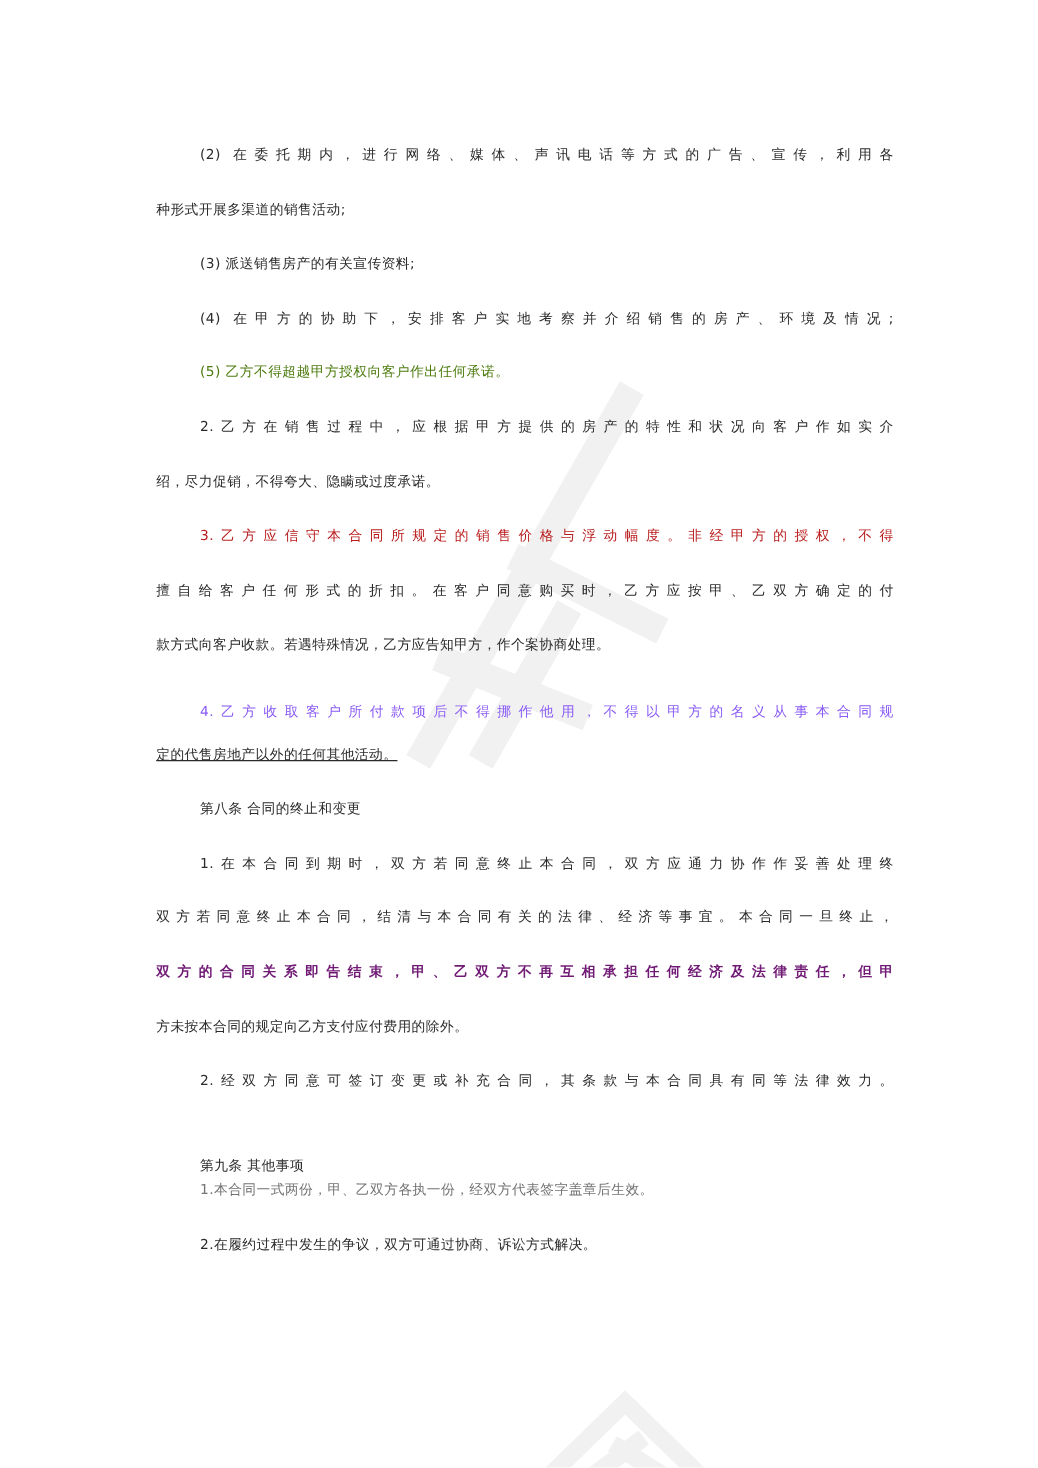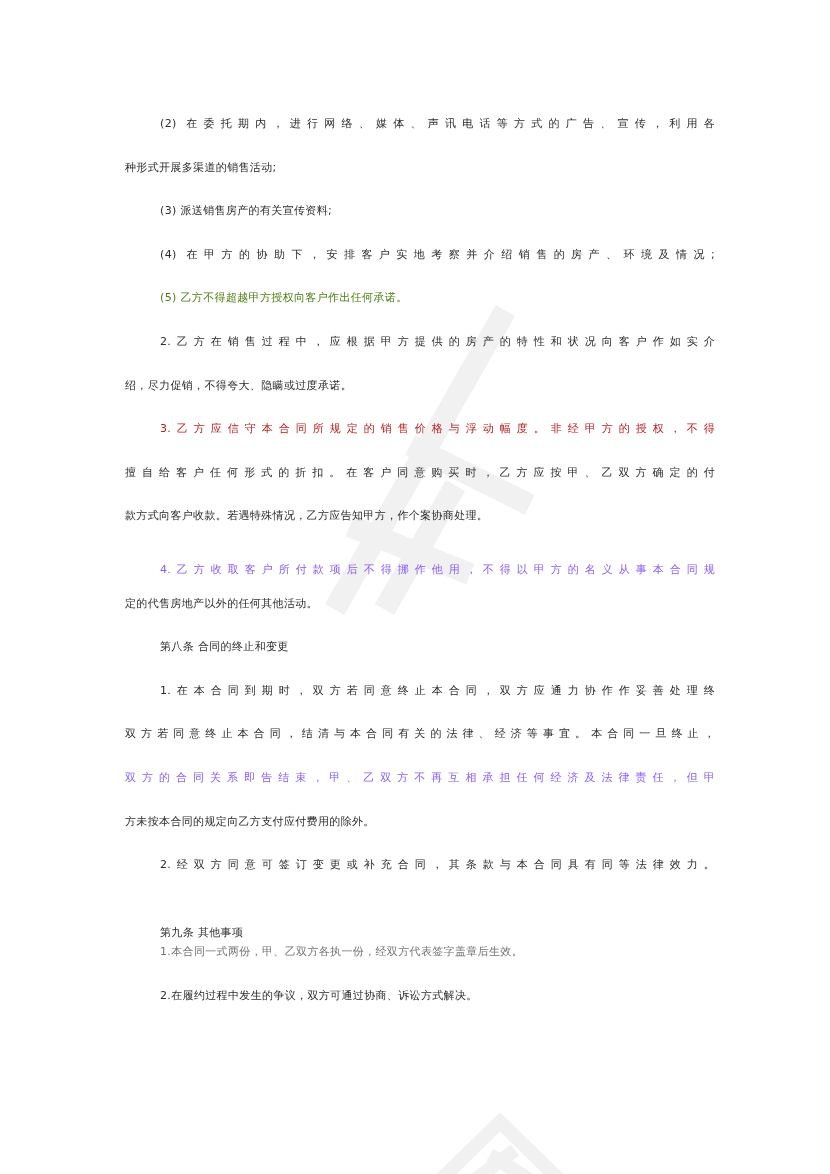--- a/index.html
+++ b/index.html
@@ -41,24 +41,24 @@
     <div class="line" style="top: 157.6px; color: rgb(43, 43, 43);">种形式开展多渠道的销售活动;</div>
     <div class="line indent" style="top: 201.2px; color: rgb(43, 43, 43);">(3) 派送销售房产的有关宣传资料;</div>
     <div class="line indent justify" style="top: 244.8px; color: rgb(43, 43, 43);">(4) 在甲方的协助下，安排客户实地考察并介绍销售的房产、环境及情况;</div>
     <div class="line indent" style="top: 288.4px; color: #4d7c0f;">(5) 乙方不得超越甲方授权向客户作出任何承诺。</div>
     <div class="line indent justify" style="top: 332px; color: rgb(43, 43, 43);">2.乙方在销售过程中，应根据甲方提供的房产的特性和状况向客户作如实介</div>
     <div class="line" style="top: 375.6px; color: rgb(43, 43, 43);">绍，尽力促销，不得夸大、隐瞒或过度承诺。</div>
     <div class="line indent justify" style="top: 419.2px; color: #b91c1c;">3.乙方应信守本合同所规定的销售价格与浮动幅度。非经甲方的授权，不得</div>
     <div class="line justify" style="top: 462.8px; color: rgb(43, 43, 43);">擅自给客户任何形式的折扣。在客户同意购买时，乙方应按甲、乙双方确定的付</div>
     <div class="line" style="top: 506.4px; color: rgb(43, 43, 43);">款方式向客户收款。若遇特殊情况，乙方应告知甲方，作个案协商处理。</div>
     <div class="line indent justify" style="top: 560px; color: #8b5cf6;">4.乙方收取客户所付款项后不得挪作他用，不得以甲方的名义从事本合同规</div>
-    <div class="line" style="top: 593.6px; color: rgb(43, 43, 43);">定的代售房地产以外的任何其他活动。</div>
+    <div class="line" style="top: 593.6px; color: rgb(43, 43, 43); text-decoration: underline;">定的代售房地产以外的任何其他活动。</div>
     <div class="line indent" style="top: 637.2px; color: rgb(43, 43, 43);">第八条  合同的终止和变更</div>
     <div class="line indent justify" style="top: 680.8px; color: rgb(43, 43, 43);">1.在本合同到期时，双方若同意终止本合同，双方应通力协作作妥善处理终</div>
     <div class="line justify" style="top: 724.4px; color: rgb(43, 43, 43);">双方若同意终止本合同，结清与本合同有关的法律、经济等事宜。本合同一旦终止，</div>
-    <div class="line justify" style="top: 768px; color: #8b5cf6;">双方的合同关系即告结束，甲、乙双方不再互相承担任何经济及法律责任，但甲</div>
+    <div class="line justify" style="top: 768px; color: #701a75; font-weight: bold;">双方的合同关系即告结束，甲、乙双方不再互相承担任何经济及法律责任，但甲</div>
     <div class="line" style="top: 811.6px; color: rgb(43, 43, 43);">方未按本合同的规定向乙方支付应付费用的除外。</div>
     <div class="line indent justify" style="top: 855.2px; color: rgb(43, 43, 43);">2.经双方同意可签订变更或补充合同，其条款与本合同具有同等法律效力。</div>
     <div class="line indent" style="top: 898.8px; color: rgb(43, 43, 43); margin-top: 24px;">第九条  其他事项</div>
     <div class="line indent" style="top: 942.4px; color: #737373;">1.本合同一式两份，甲、乙双方各执一份，经双方代表签字盖章后生效。</div>
     <div class="line indent" style="top: 986px; color: rgb(43, 43, 43);">2.在履约过程中发生的争议，双方可通过协商、诉讼方式解决。</div>
   </div>
 </div>
 
 </body></html>

